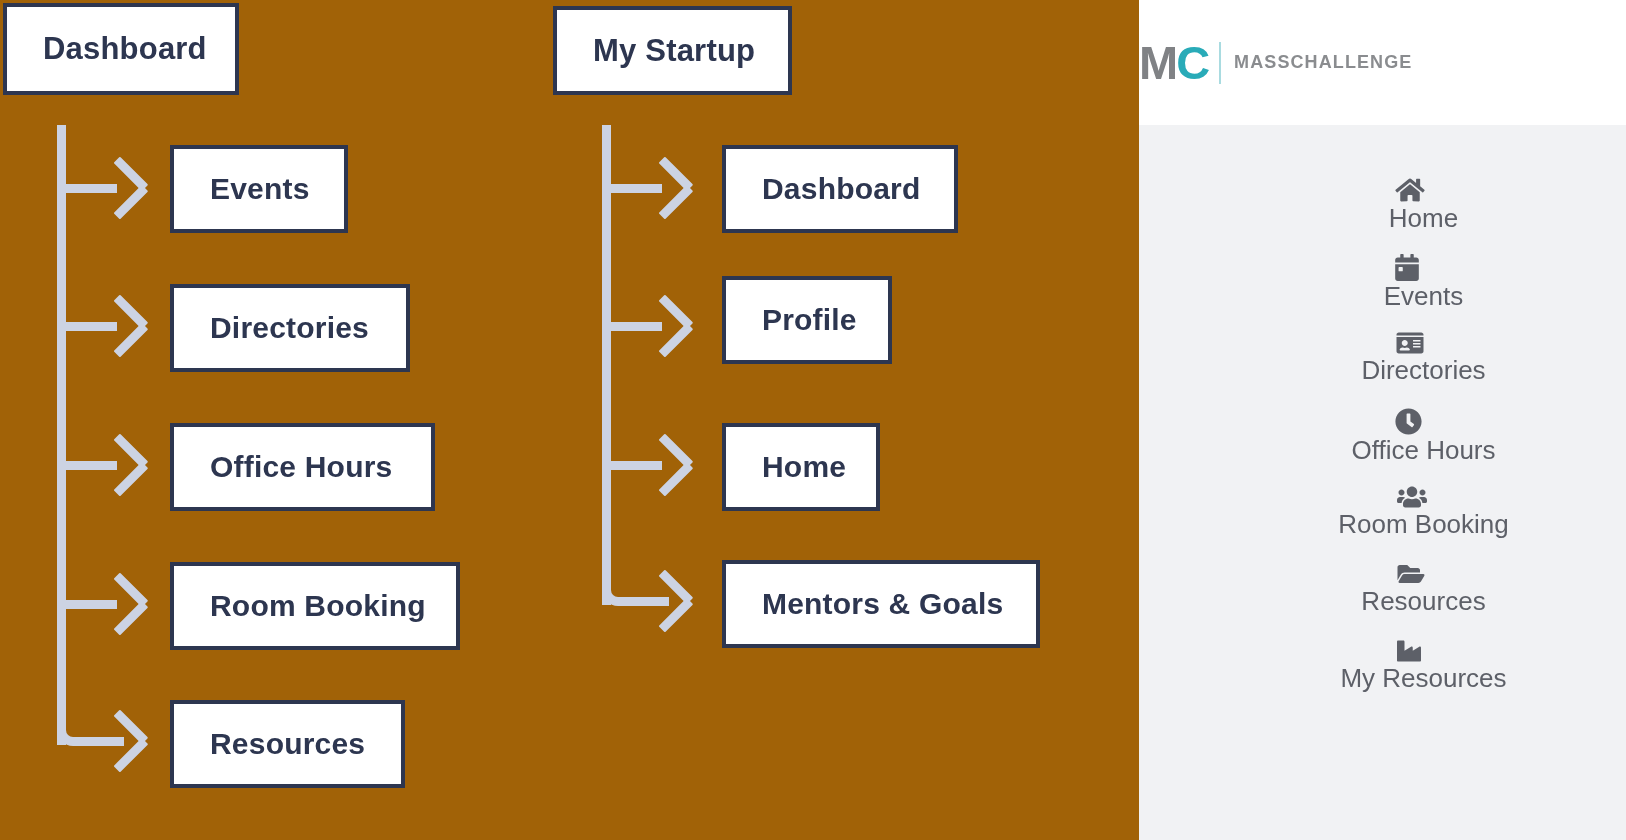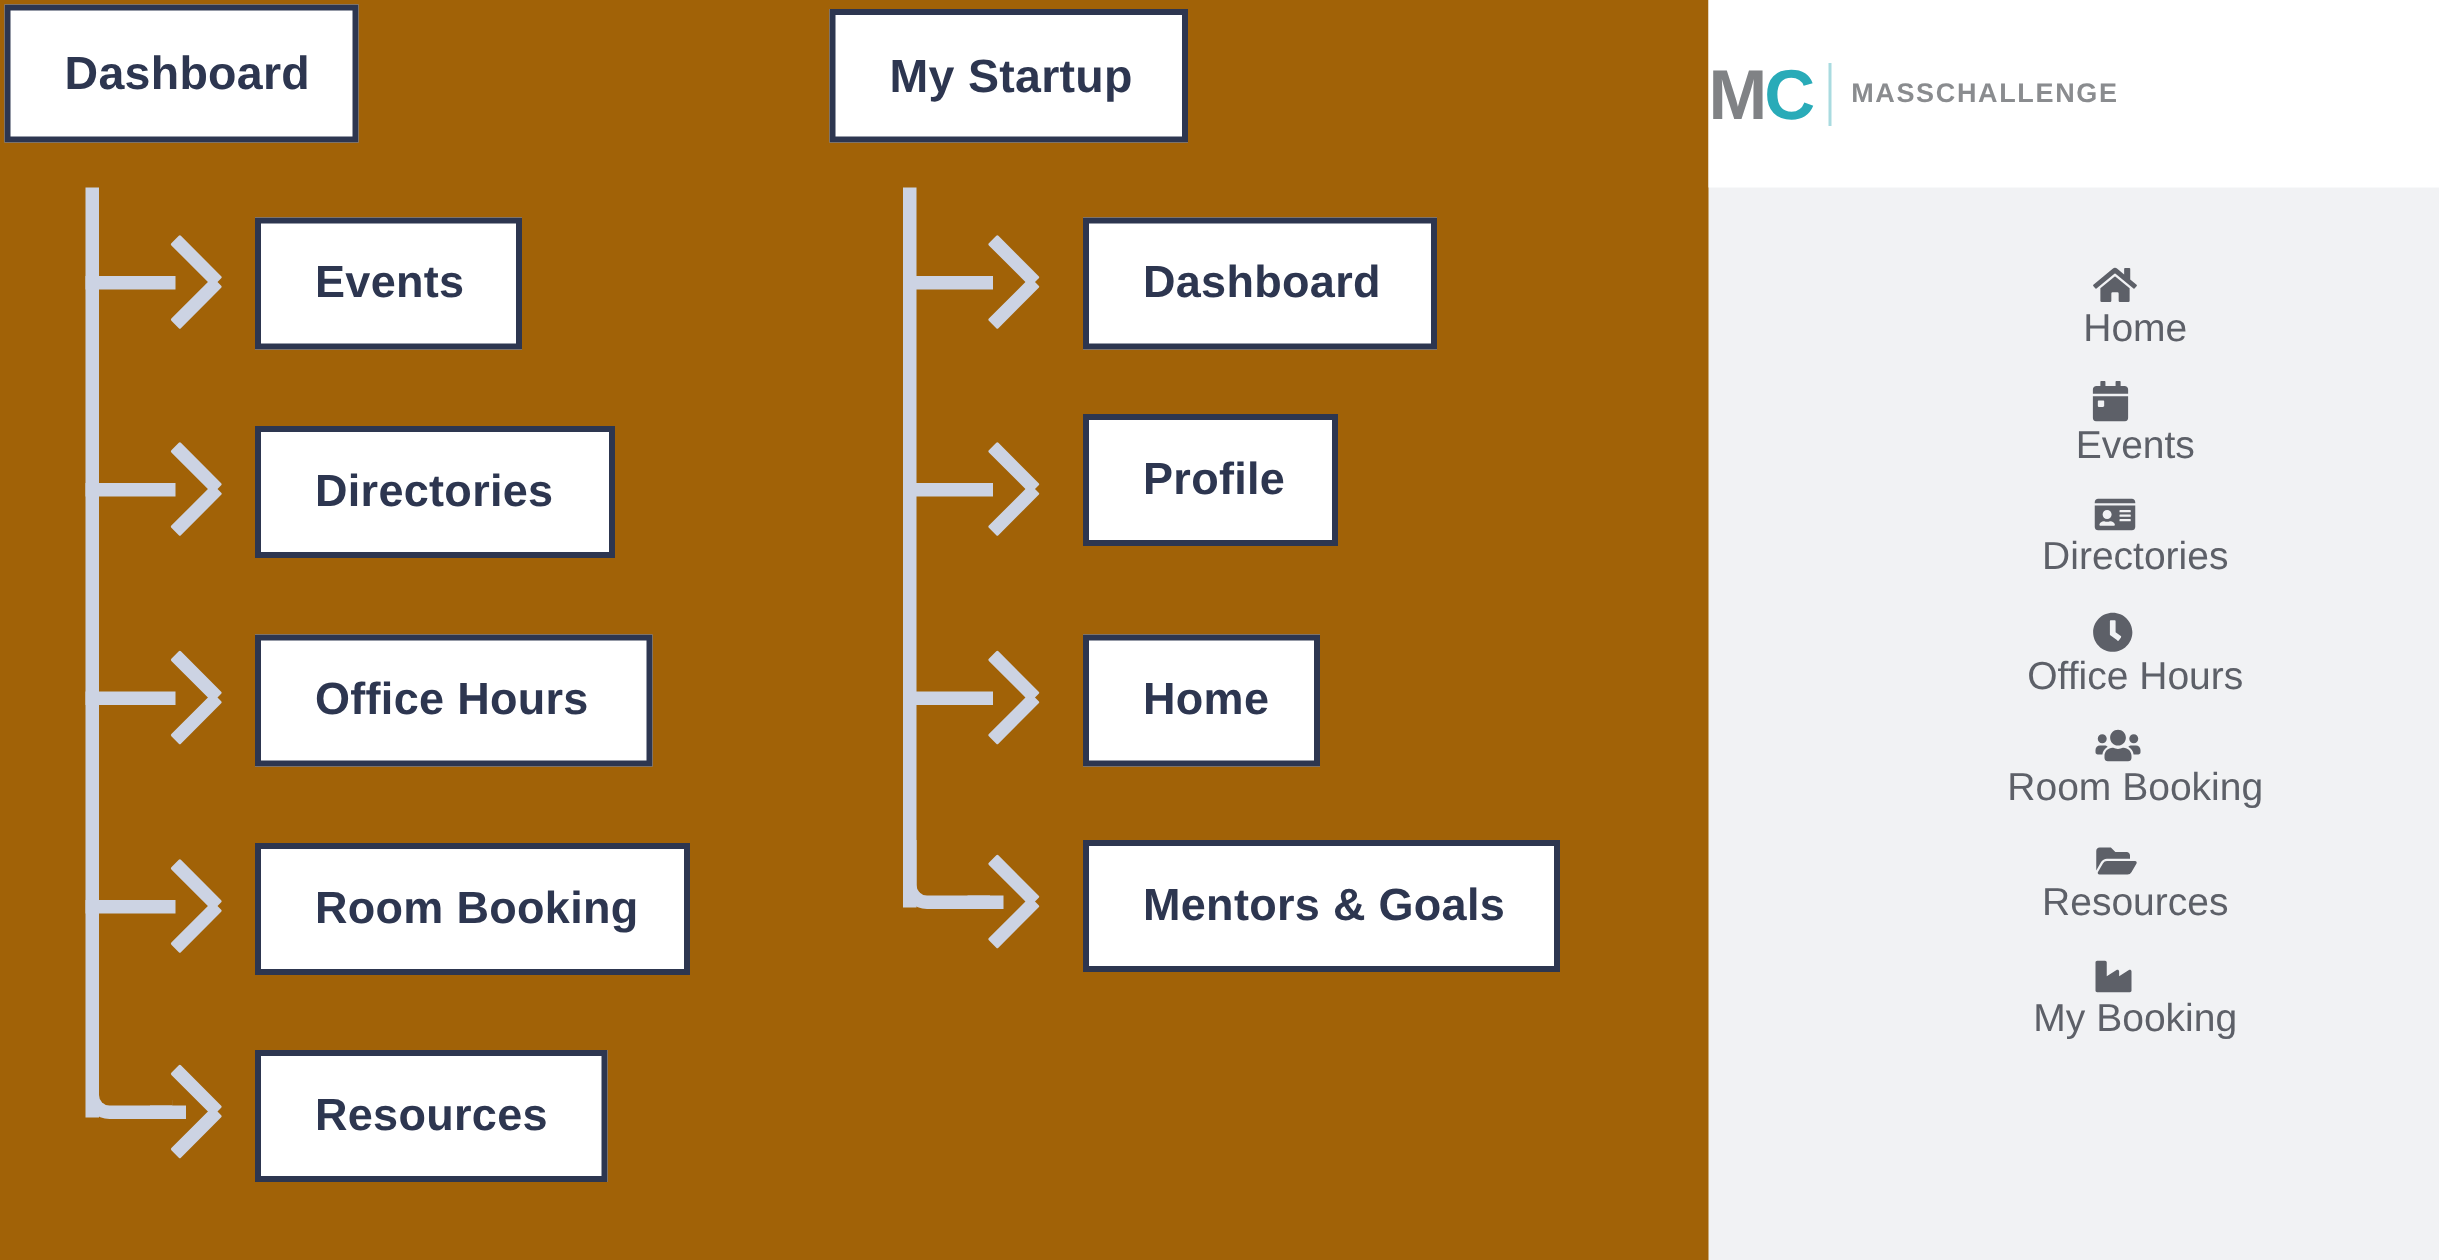--- a/index.html
+++ b/index.html
@@ -173,18 +173,18 @@
         </span>
         <span class="lbl">Resources</span>
       </div>
 
       <div class="nav spaced">
         <span class="ico">
           <svg width="28" height="24" viewBox="0 0 512 512">
               <path d="M475.115 163.781L336 252.309v-68.28c0-18.916-20.931-30.399-36.885-20.248L160 252.309V56c0-13.255-10.745-24-24-24H24C10.745 32 0 42.745 0 56v400c0 13.255 10.745 24 24 24h464c13.255 0 24-10.745 24-24V184.029c0-18.917-20.931-30.399-36.885-20.248z"></path>
             </svg>
         </span>
-        <span class="lbl">My Booking</span>
+        <span class="lbl">My Resources</span>
       </div>
 
     </div>
   </div>
 </div>
 
 </body></html>

